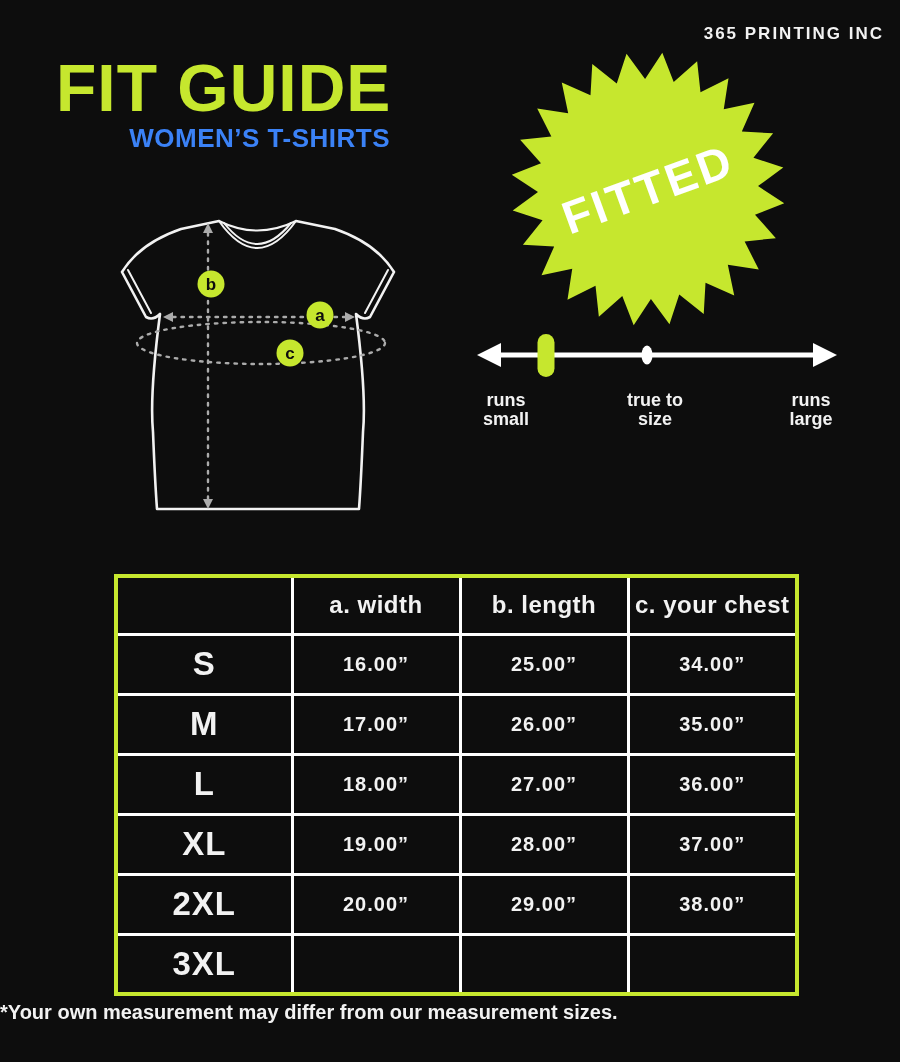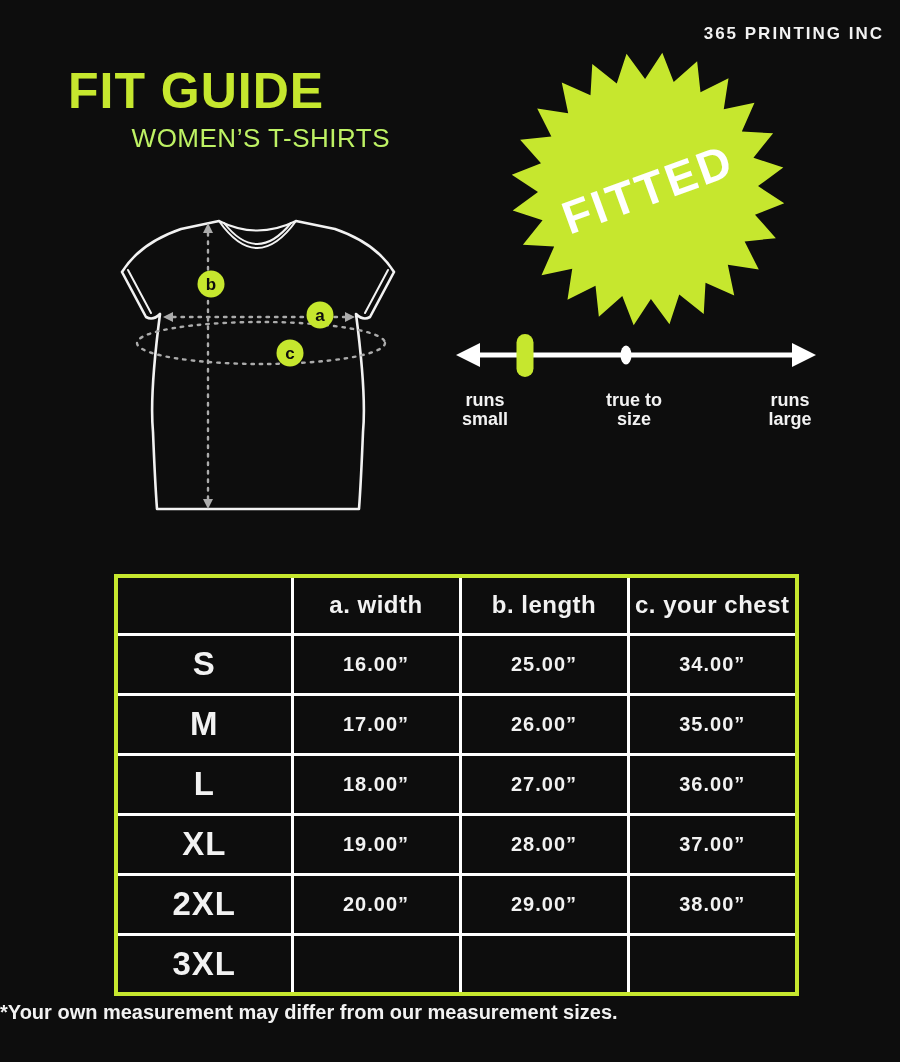--- a/index.html
+++ b/index.html
@@ -6,40 +6,40 @@
   .poster{
     position:relative;width:900px;height:1062px;overflow:hidden;
     background:var(--background,#0d0d0d);
     font-family:"Liberation Sans",sans-serif;color:#fff;
   }
   .brand{
     position:absolute;top:24px;right:16px;
     font-size:17px;font-weight:bold;letter-spacing:2px;color:#f2f2f2;white-space:nowrap;
   }
   .title{
-    position:absolute;top:50px;left:56px;margin:12px;
-    font-size:50px;font-weight:bold;letter-spacing:1px;color:var(--green,#c6e72e);white-space:nowrap;
+    position:absolute;top:50px;left:56px;margin:0;
+    font-size:66px;font-weight:bold;letter-spacing:1px;color:var(--green,#c6e72e);white-space:nowrap;
   }
   .subtitle{
     position:absolute;top:123px;left:110px;width:280px;text-align:right;
-    font-size:26px;font-weight:normal;letter-spacing:0.5px;color:#bef264;white-space:nowrap;
+    font-size:26px;font-weight:bold;letter-spacing:0.5px;color:#3b82f6;white-space:nowrap;
   }
   
   .shirt-svg{position:absolute;left:103px;top:203px;}
   .white-stroke{stroke:#f2f2f2;stroke-width:2.6;fill:none;stroke-linejoin:round;stroke-linecap:round;}
   .thin-stroke{stroke:#f2f2f2;stroke-width:2;fill:none;stroke-linecap:round;}
   .dotted{stroke:#ababab;stroke-width:2.4;stroke-dasharray:2.5 6;fill:none;stroke-linecap:round;}
   .dot-arrow{fill:#ababab;}
   .green-fill{fill:var(--green,#c6e72e);}
   .circle-letter{font-family:"Liberation Sans",sans-serif;font-size:17px;font-weight:bold;fill:#0d0d0d;text-anchor:middle;}
   
   .badge-svg{position:absolute;left:498px;top:47px;}
   .badge-text{font-family:"Liberation Sans",sans-serif;font-size:46px;font-weight:bold;fill:#fff;letter-spacing:3px;text-anchor:middle;}
   
-  .scale{position:absolute;left:448px;top:330px;width:380px;height:115px;}
+  .scale{position:absolute;left:469px;top:330px;width:380px;height:115px;}
   .scale-svg{position:absolute;left:0;top:0;}
   .scale-white{fill:#fff;}
   .scale-line{stroke:#fff;stroke-width:5;}
   .scale-label{
     position:absolute;top:61px;transform:translateX(-50%);
     text-align:center;font-size:18px;font-weight:bold;line-height:19px;color:#f2f2f2;white-space:nowrap;
   }
   
   .table-wrap{position:absolute;left:114px;top:574px;}
   table.size-chart{border-collapse:collapse;table-layout:fixed;width:681px;}

